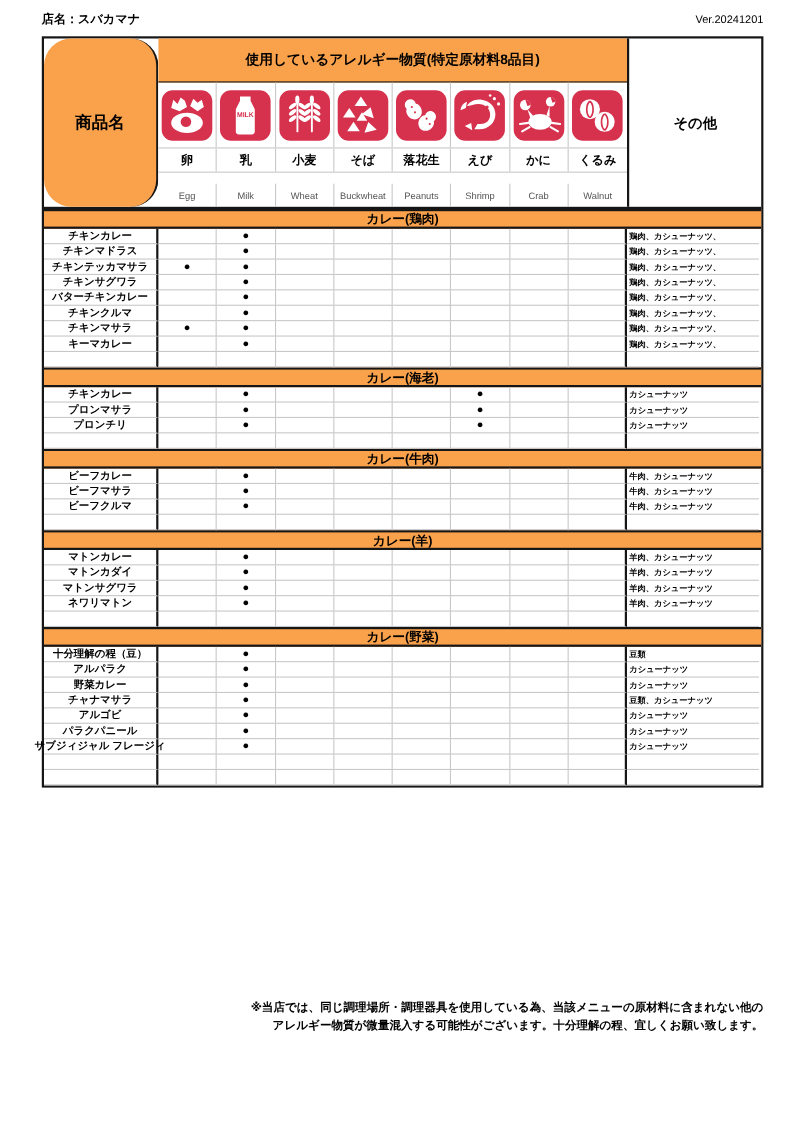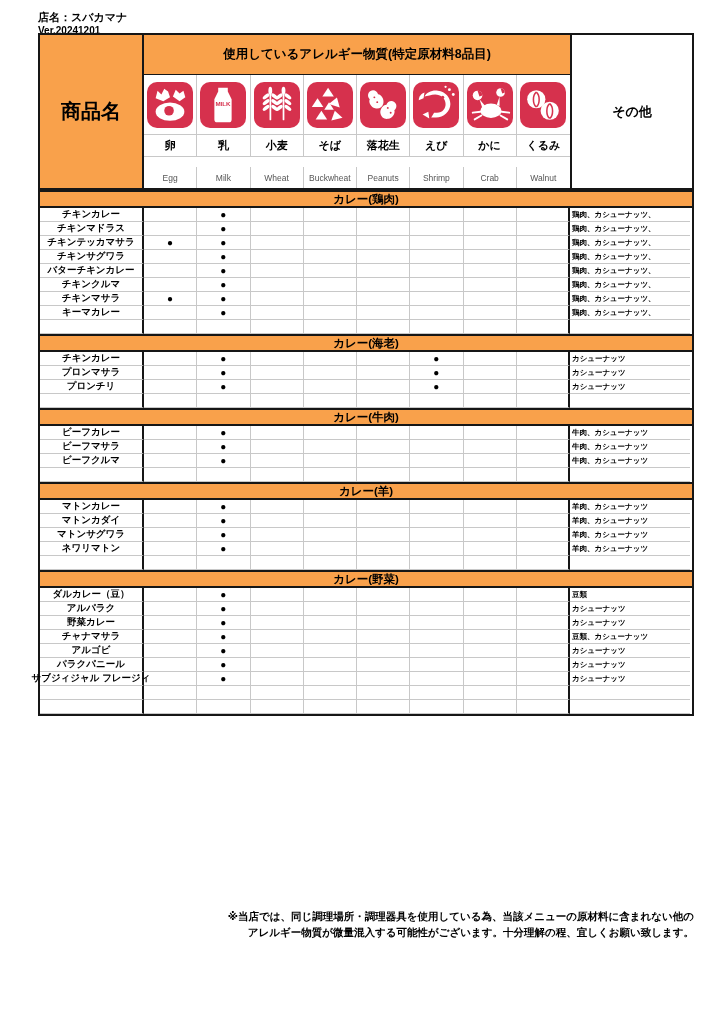--- a/index.html
+++ b/index.html
@@ -1,30 +1,30 @@
 <!DOCTYPE html>
 <html style="--orange: #F9A14B; --red: #D6314D; --grid: #C8C8C8; --dark: #161616;"><head>
 <meta charset="utf-8">
 <style>
   * { box-sizing: border-box; margin: 0; padding: 0; }
   html,body { width:724px; height:1024px; background:#ffffff; overflow:hidden; }
   body { position:relative; font-family:"Liberation Sans","DejaVu Sans",sans-serif; color:#000; }
 
   .topbar { position:absolute; left:38px; right:30px; top:10px;
-            display:flex; justify-content:space-between; align-items:baseline;flex-direction:column; }
+            display:flex; justify-content:space-between; align-items:baseline; }
   .store  { font-size:11px; font-weight:bold; }
-  .ver    { font-size:10px; font-weight:bold; }
+  .ver    { font-size:10px; font-weight:normal; }
 
   .tbl { position:absolute; left:38px; top:33px; width:656px;
          border:2px solid var(--dark); background:#fff; }
 
   
   .hdr { display:grid; grid-template-columns:104px 428px 120px; border-bottom:2px solid var(--dark); }
   .pname-hd { background:var(--orange); display:flex; align-items:center; justify-content:center;
-              font-size:20px; font-weight:bold; border-right:2px solid var(--dark); }
+              font-size:15px; font-weight:bold; border-right:2px solid var(--dark);border-radius:25px; }
   .oth-hd   { display:flex; align-items:center; justify-content:center; font-size:13px; font-weight:bold; }
   .mid      { border-right:2px solid var(--dark); }
   .ttl  { height:40px; background:var(--orange); display:flex; align-items:center; justify-content:center;
           font-size:12.5px; font-weight:bold; border-bottom:1px solid var(--dark); }
   .icons,.jp,.en { display:grid; grid-template-columns:repeat(8,53.25px); }
   .icons { height:60px; border-bottom:1px solid var(--grid); }
   .jp    { height:22px; border-bottom:1px solid var(--grid); }
   .en    { height:21px;margin-top:10px; }
   .icell { display:flex; align-items:center; justify-content:center; border-right:1px solid var(--grid); }
   .icell:last-child,.jcell:last-child,.ecell:last-child { border-right:none; }
@@ -476,21 +476,21 @@
         <div class="acell"></div>
         <div class="acell"></div>
         <div class="acell"></div>
         <div class="acell"></div>
         <div class="acell"></div>
         <div class="acell"></div>
         <div class="ocell"></div>
       </div>
       <div class="band">カレー(野菜)</div>
       <div class="row">
-        <div class="pcell">ダルカレー（豆）</div>
+        <div class="pcell">十分理解の程（豆）</div>
         <div class="acell"></div>
         <div class="acell">●</div>
         <div class="acell"></div>
         <div class="acell"></div>
         <div class="acell"></div>
         <div class="acell"></div>
         <div class="acell"></div>
         <div class="acell"></div>
         <div class="ocell">豆類</div>
       </div>

